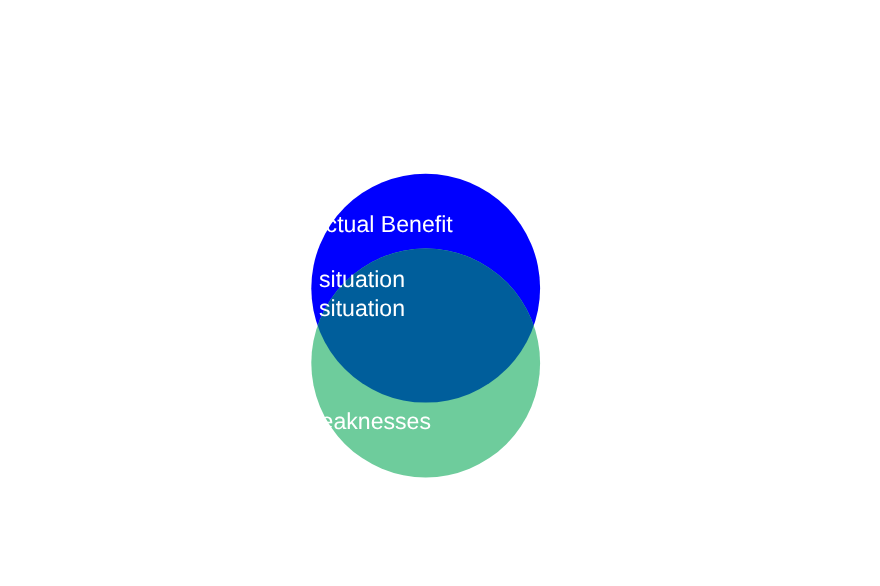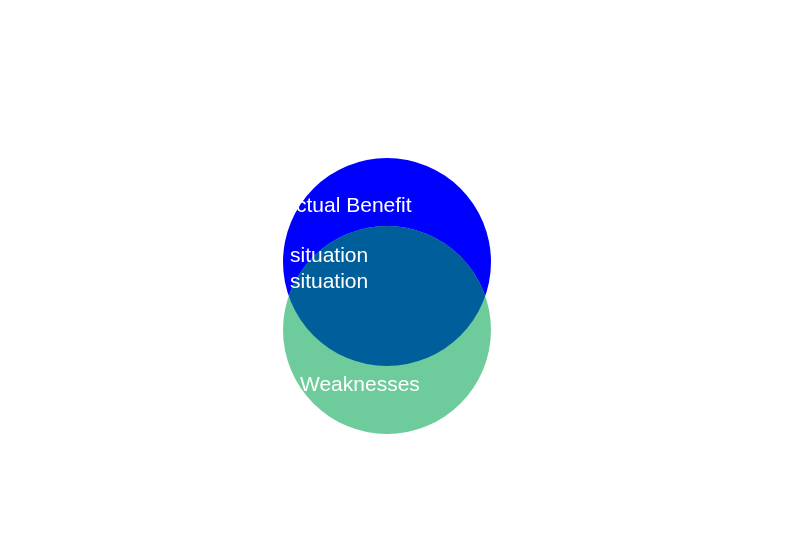--- a/index.html
+++ b/index.html
@@ -21,13 +21,13 @@
   <circle cx="387" cy="330" r="104" fill="#005E9B" clip-path="url(#clipTop)"></circle>
 </svg>
 
 <div class="lbl" style="left:282px; top:192px; width:210px; font-size:21px; line-height:26px;">Actual Benefit</div>
 
 <div class="lbl" style="left:290px; top:242px; width:194px; font-size:21px; line-height:26px;">
   <div>situation</div>
   <div>situation</div>
 </div>
 
-<div class="lbl" style="left:300px; top:371px; width:210px; font-size:21px; line-height:26px;">Weaknesses</div>
+<div class="lbl" style="left:272px; top:371px; width:210px; font-size:21px; line-height:26px;">Weaknesses</div>
 
 </body></html>

